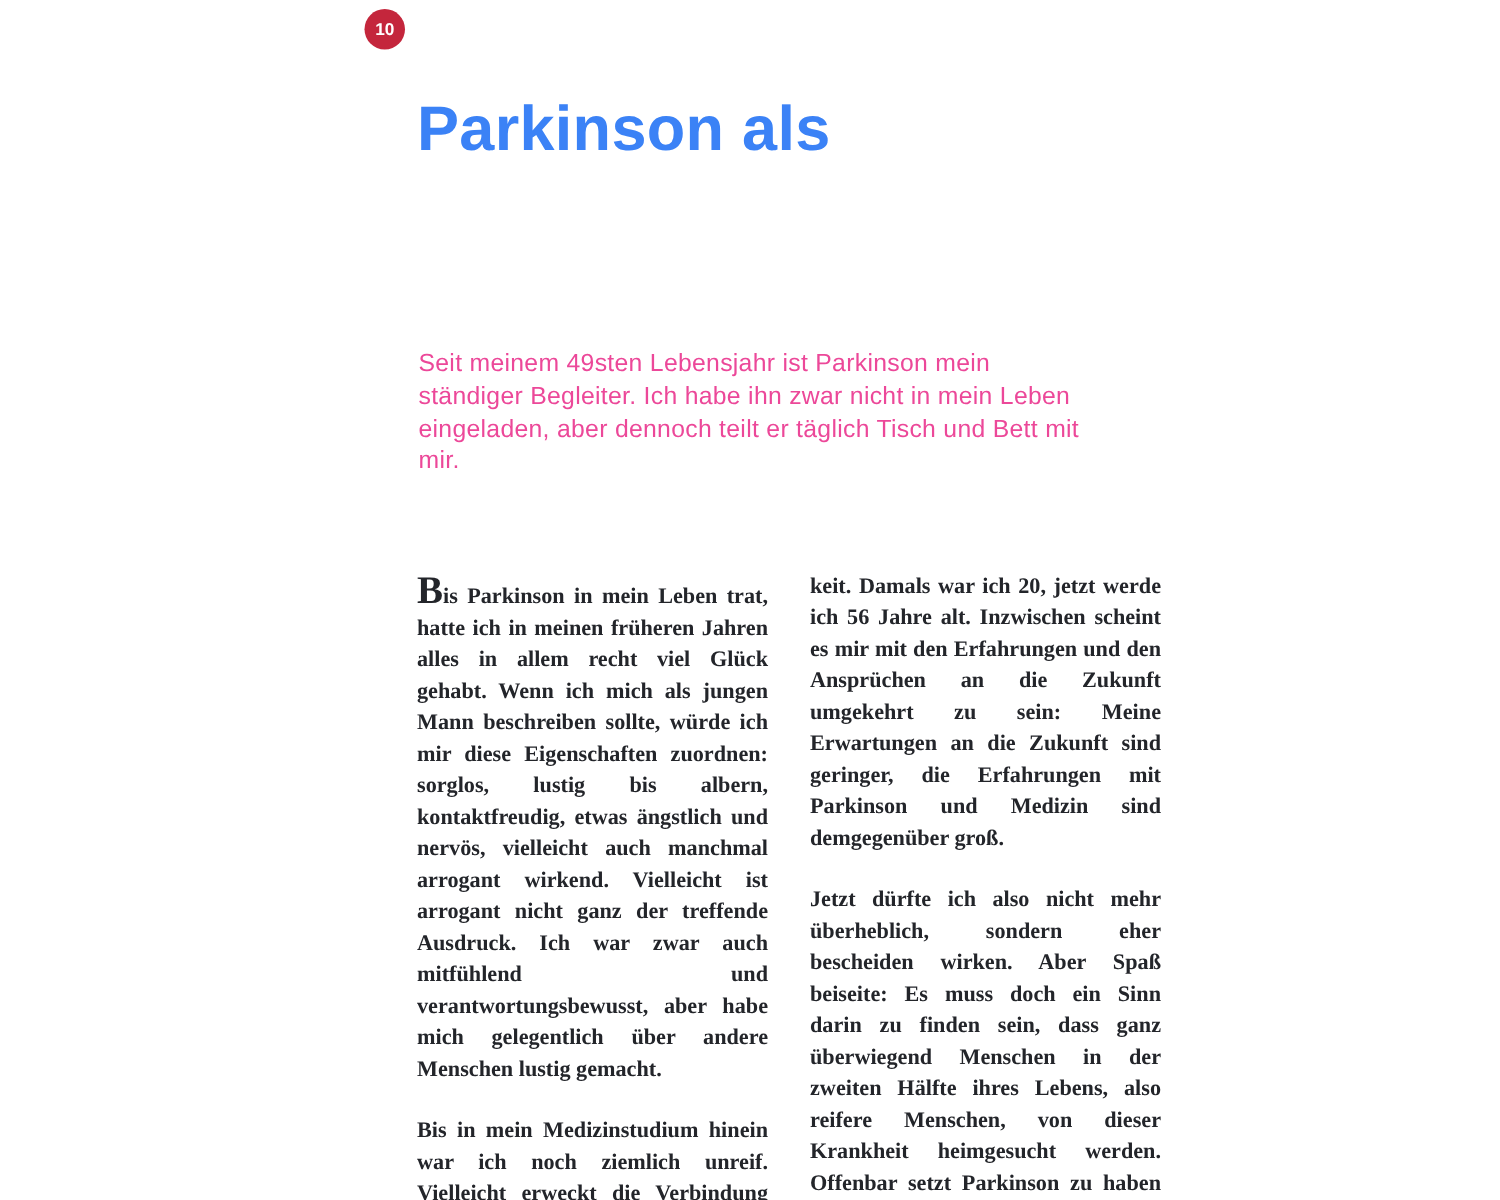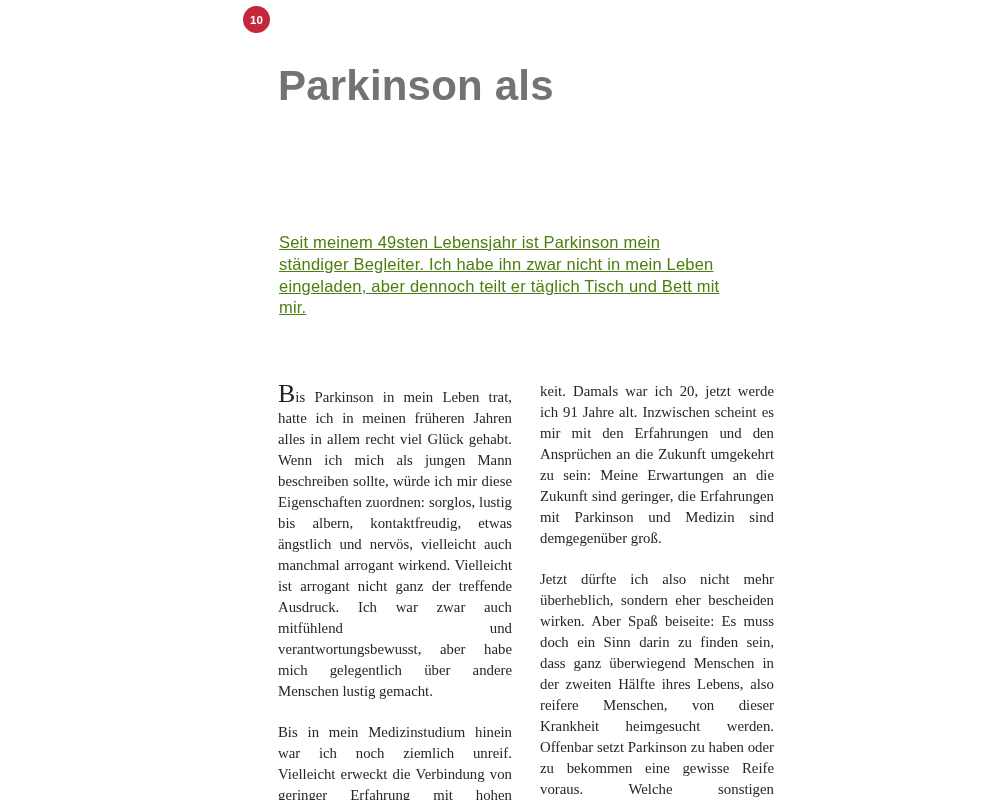--- a/index.html
+++ b/index.html
@@ -24,57 +24,56 @@
     font-weight: bold;
     display: flex;
     align-items: center;
     justify-content: center;
   }
   .chapter-title {
     position: absolute;
     left: 278px;
     top: 60px;
     margin: 0;
-    color: #737373;
+    color: #3b82f6;
     font-size: 42px;
     line-height: 1.24;
     font-weight: 600;
     letter-spacing: 0.2px;
     font-family: "Liberation Sans", sans-serif;
   }
   .subtitle {
     position: absolute;
     left: 279px;
     top: 232px;
     width: 452px;
     margin: 0;
-    color: #4d7c0f;
+    color: #ec4899;
     font-size: 16.5px;
     line-height: 1.32;
     letter-spacing: 0.2px;
     font-family: "Liberation Sans", sans-serif;
-    text-decoration: underline;
   }
   .columns {
     position: absolute;
     left: 278px;
     top: 381px;
     width: 496px;
     display: flex;
     gap: 28px;
   }
   .col {
     width: 234px;
     font-family: "Liberation Serif", serif;
     font-size: 14.8px;
     line-height: 21px;
     color: #23252a;
     text-align: justify;
   }
-  .col p { margin: 0; }
+  .col p { margin: 0; font-weight: bold; }
   .col p + p { margin-top: 20px; }
   .dropcap {
     font-size: 26px;
     line-height: 1;
     font-family: "Liberation Serif", serif;
   }
   .footer-credit {
     position: absolute;
     left: 0;
     top: 780px;
@@ -99,19 +98,19 @@
   </h1>
 
   <p class="subtitle">Seit meinem 49sten Lebensjahr ist Parkinson mein ständiger Begleiter. Ich habe ihn zwar nicht in mein Leben eingeladen, aber dennoch teilt er täglich Tisch und Bett mit mir.</p>
 
   <div class="columns">
     <div class="col">
       <p><span class="dropcap">B</span><span>is Parkinson in mein Leben trat, hatte ich in meinen früheren Jahren alles in allem recht viel Glück gehabt. Wenn ich mich als jungen Mann beschreiben sollte, würde ich mir diese Eigenschaften zuordnen: sorglos, lustig bis albern, kontaktfreudig, etwas ängstlich und nervös, vielleicht auch manchmal arrogant wirkend. Vielleicht ist arrogant nicht ganz der treffende Ausdruck. Ich war zwar auch mitfühlend und verantwortungsbewusst, aber habe mich gelegentlich über andere Menschen lustig gemacht.</span></p>
       <p>Bis in mein Medizinstudium hinein war ich noch ziemlich unreif. Vielleicht erweckt die Verbindung von geringer Erfahrung mit hohen Ansprüchen an die Zukunft (Medizin studieren zu wollen) insgesamt das Bild leichter Überheblich-</p>
     </div>
     <div class="col">
-      <p>keit. Damals war ich 20, jetzt werde ich 91 Jahre alt. Inzwischen scheint es mir mit den Erfahrungen und den Ansprüchen an die Zukunft umgekehrt zu sein: Meine Erwartungen an die Zukunft sind geringer, die Erfahrungen mit Parkinson und Medizin sind demgegenüber groß.</p>
+      <p>keit. Damals war ich 20, jetzt werde ich 56 Jahre alt. Inzwischen scheint es mir mit den Erfahrungen und den Ansprüchen an die Zukunft umgekehrt zu sein: Meine Erwartungen an die Zukunft sind geringer, die Erfahrungen mit Parkinson und Medizin sind demgegenüber groß.</p>
       <p>Jetzt dürfte ich also nicht mehr überheblich, sondern eher bescheiden wirken. Aber Spaß beiseite: Es muss doch ein Sinn darin zu finden sein, dass ganz überwiegend Menschen in der zweiten Hälfte ihres Lebens, also reifere Menschen, von dieser Krankheit heimgesucht werden. Offenbar setzt Parkinson zu haben oder zu bekommen eine gewisse Reife voraus. Welche sonstigen Eigenschaften außer Reife sind noch gefragt, um Parkinson in das eigene Leben integrieren zu können?</p>
     </div>
   </div>
 
 
 </div>
 
 </body></html>

